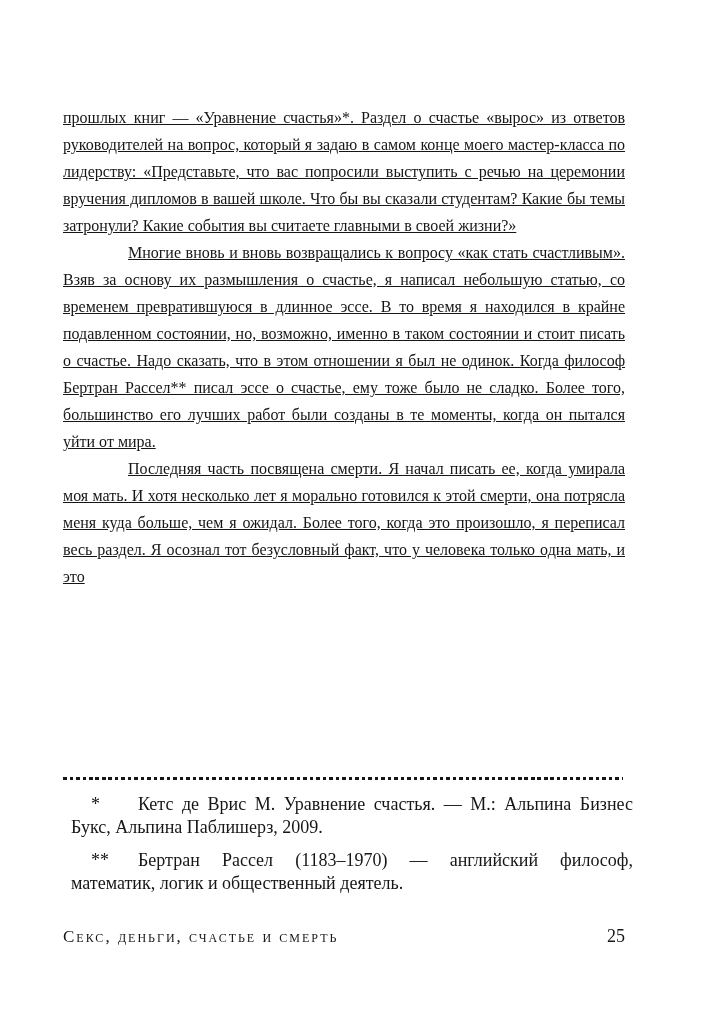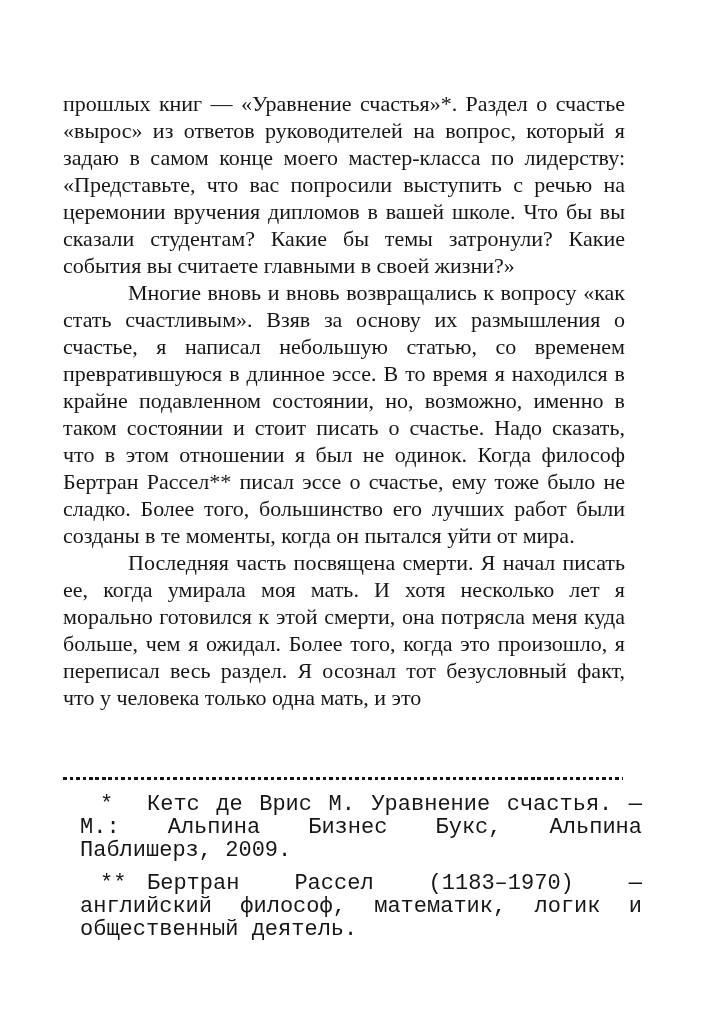--- a/index.html
+++ b/index.html
@@ -11,44 +11,44 @@
   .page {
     position: relative;
     width: 709px; height: 1033px;
     background: #ffffff;
     color: #161616;
     overflow: hidden;
   }
   
   .body-text {
     position: absolute;
-    left: 63px; top: 90px; width: 562px;
-    font-size: 22px;
+    left: 63px; top: 104px; width: 562px;
+    font-size: 16px;
     line-height: 27px;
     text-align: justify;
+    text-decoration: underline;
   }
   .body-text p { margin: 0; }
   .body-text p.indent { text-indent: 65px; }
 
   
   .footnote-sep {
     position: absolute;
     left: 63px; top: 777px; width: 560px; height: 3px;
     background-image: repeating-linear-gradient(
       to right, #161616 0px, #161616 3.5px, transparent 3.5px, transparent 6.5px);
   }
 
   
   .footnotes {
     position: absolute;
-    left: 80px; top: 793px; width: 562px;
-    font-size: 22px;
+    left: 71px; top: 793px; width: 562px;
+    font-size: 18px;
     line-height: 23px;
     text-align: justify;
-    font-family: Liberation Mono, monospace;
   }
   .footnotes p { margin: 0 0 10px 0; }
   .fn-marker {
     display: inline-block;
     margin-left: 20px;
     width: 47px;
   }
 
   
   .page-footer {
@@ -78,14 +78,18 @@
     <p class="indent">Последняя часть посвящена смерти. Я начал пи­сать ее, когда умирала моя мать. И хотя несколько лет я морально готовился к этой смерти, она потрясла меня куда больше, чем я ожидал. Более того, когда это про­изошло, я переписал весь раздел. Я осознал тот безус­ловный факт, что у человека только одна мать, и это</p>
   </main>
 
   <div class="footnote-sep"></div>
 
   <section class="footnotes">
     <p><span class="fn-marker">*</span><span>Кетс де Врис М. Уравнение счастья. — М.: Альпина Бизнес Букс, Альпина Паблишерз, 2009.</span></p>
     <p><span class="fn-marker">**</span><span>Бертран Рассел (1183–1970) — английский философ, математик, логик и общественный деятель.</span></p>
   </section>
 
+  <footer class="page-footer">
+    <span class="running-title">Секс, деньги, счастье и смерть</span>
+    <span class="page-number">25</span>
+  </footer>
 
 </div>
 
 </body></html>

